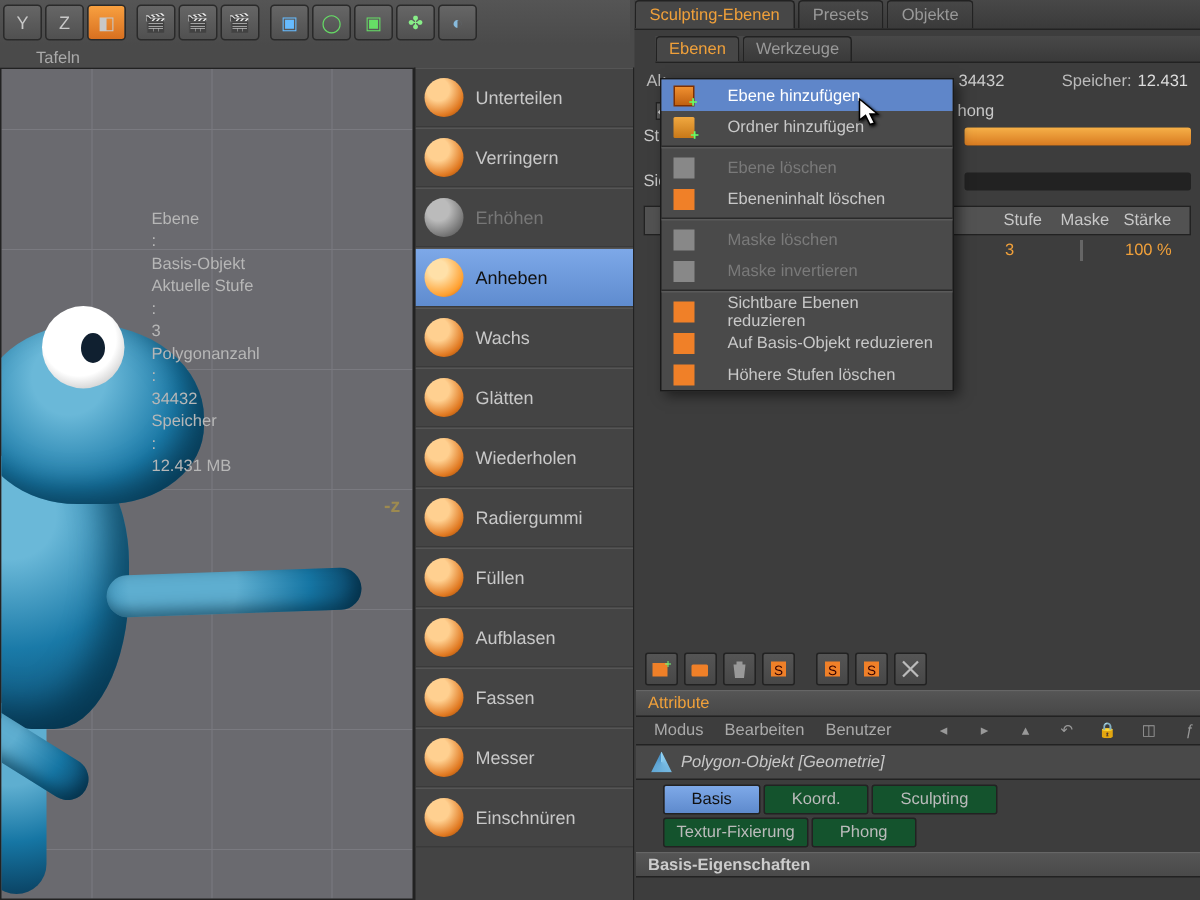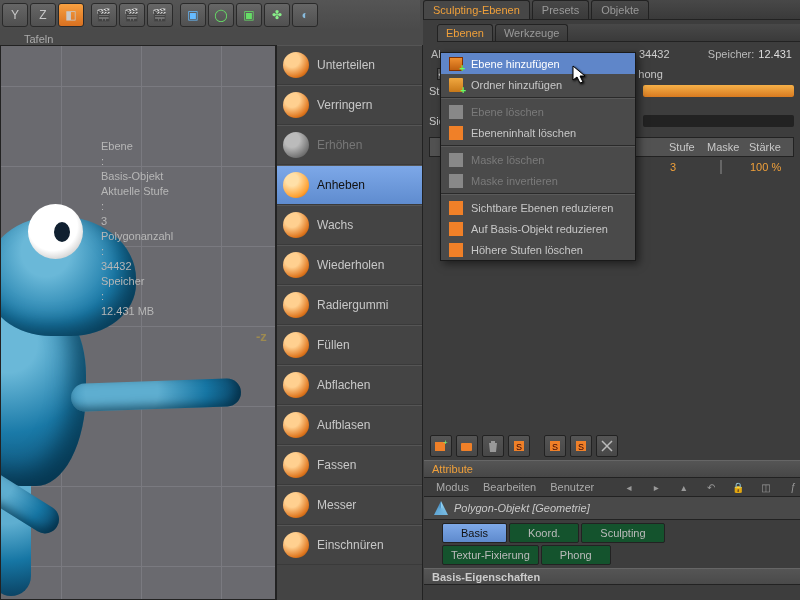--- a/index.html
+++ b/index.html
@@ -93,21 +93,21 @@
   .obj-row { padding:4px 0 4px 10px; display:flex; align-items:center; gap:6px; background:#494949; border-top:1px solid #222; border-bottom:1px solid #222;font-style:italic;}
   .obj-ico { width:14px; height:14px; background:conic-gradient(#8fcff0,#4892c8); clip-path:polygon(50% 0,100% 100%,0 100%); }
   .tabbtns { display:flex; gap:2px; padding:3px 0 0 18px; }
   .tabbtn { padding:3px 18px; border:1px solid #222; border-radius:2px; background:#14532d; color:#bbb; font-size:11px; }
   .tabbtn.blue { background:linear-gradient(#7ea9e8,#5e8acd); color:#111; }
   .tabbtns.row2 { padding-top:2px; }
   .sect { height:17px; display:flex; align-items:center; background:linear-gradient(#555,#4a4a4a); border-top:1px solid #666; border-bottom:1px solid #222; padding-left:8px; font-weight:bold; color:#ccc; margin-top:3px;}
 
   
   .ctx { position:absolute; left:440px; top:52px; width:196px; background:#4a4a4a; border:1px solid #1a1a1a; box-shadow:3px 3px 8px rgba(0,0,0,.5); z-index:50; }
-  .ctx .mi { height:21px; display:flex; align-items:center; gap:8px; padding:0 8px; color:#c8c8c8; font-size:11px; cursor:default; }
+  .ctx .mi { height:21px; display:flex; align-items:center; gap:22px; padding:0 8px; color:#c8c8c8; font-size:11px; cursor:default; }
   .ctx .mi.hover { background:#5f86c9; color:#fff; }
   .ctx .mi.disabled { color:#7a7a7a; }
   .ctx hr { border:none; border-top:1px solid #2a2a2a; border-bottom:1px solid #5a5a5a; margin:2px 0; }
   .mico { width:14px; height:14px; display:inline-block; }
   .mico.layer-add { background:linear-gradient(#f09030,#c06010); border:1px solid #803000; position:relative;}
   .mico.layer-add::after{content:"+"; position:absolute; right:-3px; bottom:-4px; color:#6f6; font-size:10px; font-weight:bold;}
   .mico.folder-add { background:linear-gradient(#f0a840,#c87818); border-radius:1px; position:relative; }
   .mico.folder-add::after{content:"+"; position:absolute; right:-3px; bottom:-4px; color:#6f6; font-size:10px; font-weight:bold;}
   .mico.gray-sq { background:#888; }
   .mico.orange-sq { background:#f08028; }
@@ -185,33 +185,33 @@
     <div class="toolitem selected">
       <span class="toolicon selected"></span>
       <span class="ttxt">Anheben</span>
     </div>
     <div class="toolitem">
       <span class="toolicon"></span>
       <span class="ttxt">Wachs</span>
     </div>
     <div class="toolitem">
       <span class="toolicon"></span>
+      <span class="ttxt">Glätten</span>
+    </div>
+    <div class="toolitem">
+      <span class="toolicon"></span>
       <span class="ttxt">Wiederholen</span>
     </div>
     <div class="toolitem">
       <span class="toolicon"></span>
       <span class="ttxt">Radiergummi</span>
     </div>
     <div class="toolitem">
       <span class="toolicon"></span>
       <span class="ttxt">Füllen</span>
-    </div>
-    <div class="toolitem">
-      <span class="toolicon"></span>
-      <span class="ttxt">Abflachen</span>
     </div>
     <div class="toolitem">
       <span class="toolicon"></span>
       <span class="ttxt">Aufblasen</span>
     </div>
     <div class="toolitem">
       <span class="toolicon"></span>
       <span class="ttxt">Fassen</span>
     </div>
     <div class="toolitem">

